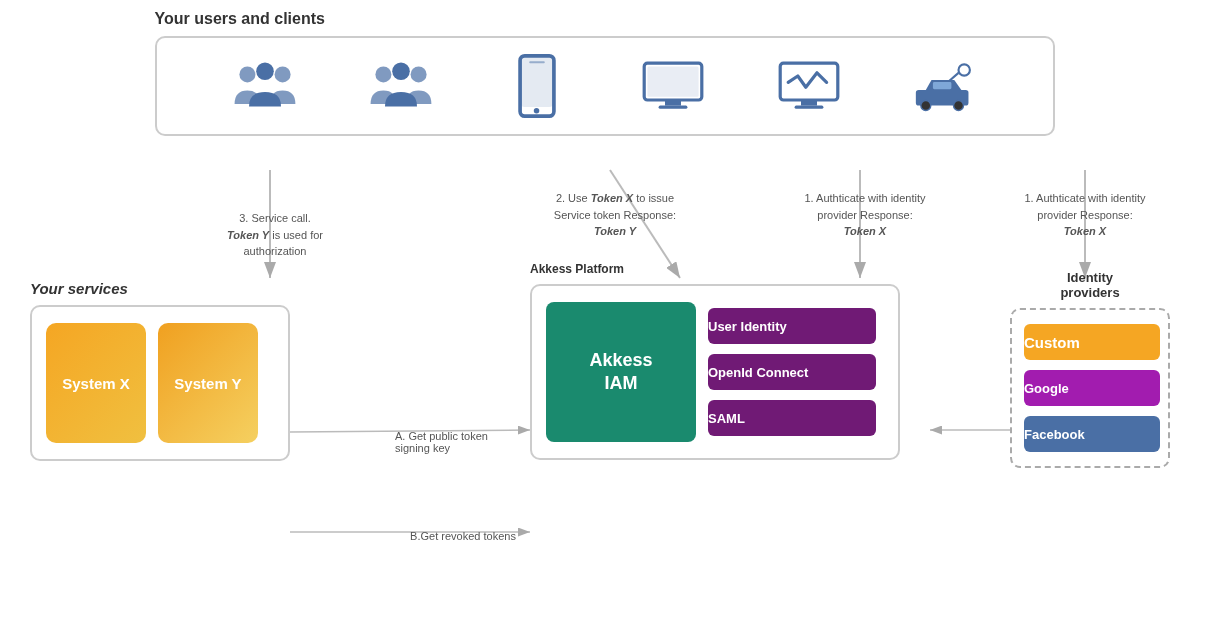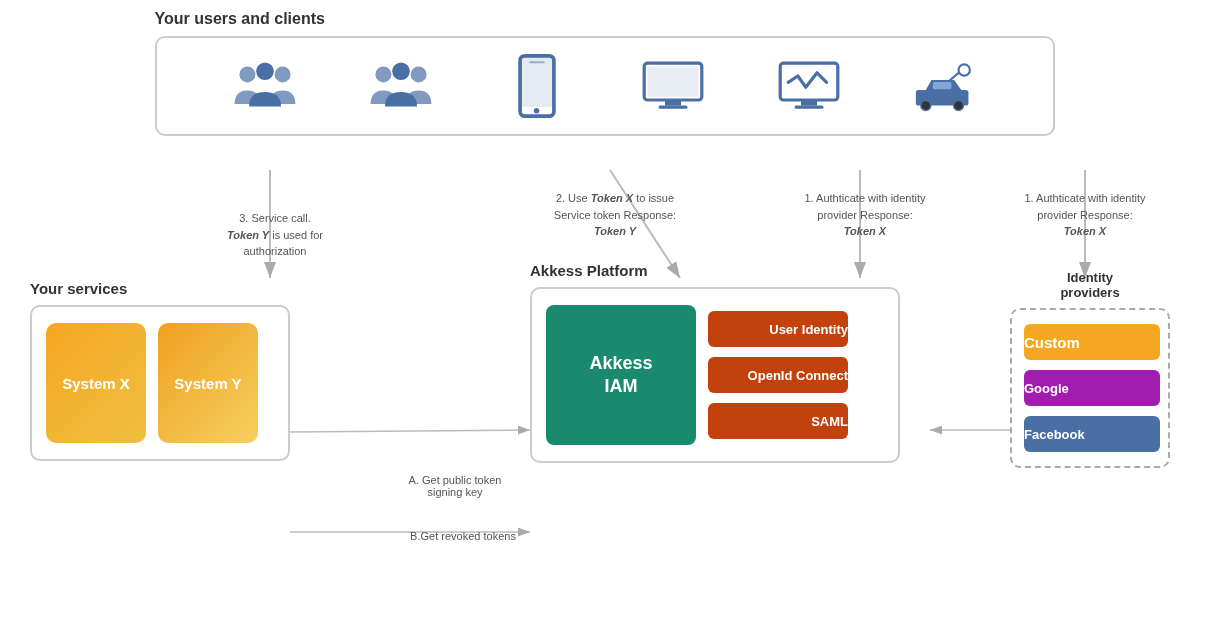--- a/index.html
+++ b/index.html
@@ -42,20 +42,21 @@
       width: 64px;
       height: 64px;
       fill: #4a6fa5;
     }
 
     .services-title {
       font-size: 15px;
       font-weight: bold;
       color: #333;
       margin-bottom: 8px;
+      font-style: italic;
     }
 
     .services-box {
       border: 2px solid #ccc;
       border-radius: 10px;
       display: flex;
       gap: 12px;
       padding: 16px 14px;
       background: #fff;
       width: 260px;
@@ -73,21 +74,21 @@
       font-weight: bold;
       font-size: 15px;
       text-align: center;
     }
 
     .system-y {
       background: linear-gradient(135deg, #f0a020 0%, #f5d060 100%);
     }
 
     .akkess-title {
-      font-size: 15px;
+      font-size: 12px;
       font-weight: bold;
       color: #333;
       margin-bottom: 8px;
     }
 
     .akkess-box {
       border: 2px solid #ccc;
       border-radius: 10px;
       display: flex;
       gap: 12px;
@@ -112,30 +113,30 @@
     }
 
     .akkess-services {
       display: flex;
       flex-direction: column;
       gap: 10px;
       justify-content: center;
     }
 
     .service-btn {
-      width: 140px;
+      width: 168px;
       height: 36px;
       border-radius: 6px;
-      background: #c2410c;
+      background: #701a75;
       color: white;
       font-weight: bold;
       font-size: 13px;
       display: flex;
       align-items: center;
-      justify-content: flex-end;
+      justify-content: flex-start;
       border: none;
       cursor: pointer;
     }
 
     .identity-title {
       font-size: 13px;
       font-weight: bold;
       color: #333;
       margin-bottom: 8px;
       text-align: center;
@@ -380,21 +381,21 @@
       <div class="system-card">
         <span>System X</span>
       </div>
       <div class="system-card system-y">
         <span>System Y</span>
       </div>
     </div>
   </div>
 
   <div class="flow-a-label">
-    <div style="font-size:11px; color:#555; text-align:center; width:120px;margin-top:44px;">A. Get public token signing key</div>
+    <div style="font-size:11px; color:#555; text-align:left; width:120px;">A. Get public token signing key</div>
   </div>
 
   <div class="flow-b-label">
     <div style="font-size:11px; color:#555; text-align:center; width:120px;">B.Get revoked tokens</div>
   </div>
 
   <div class="section-akkess">
     <div class="akkess-title">Akkess Platform</div>
     <div class="akkess-box">
       <div class="akkess-iam">

